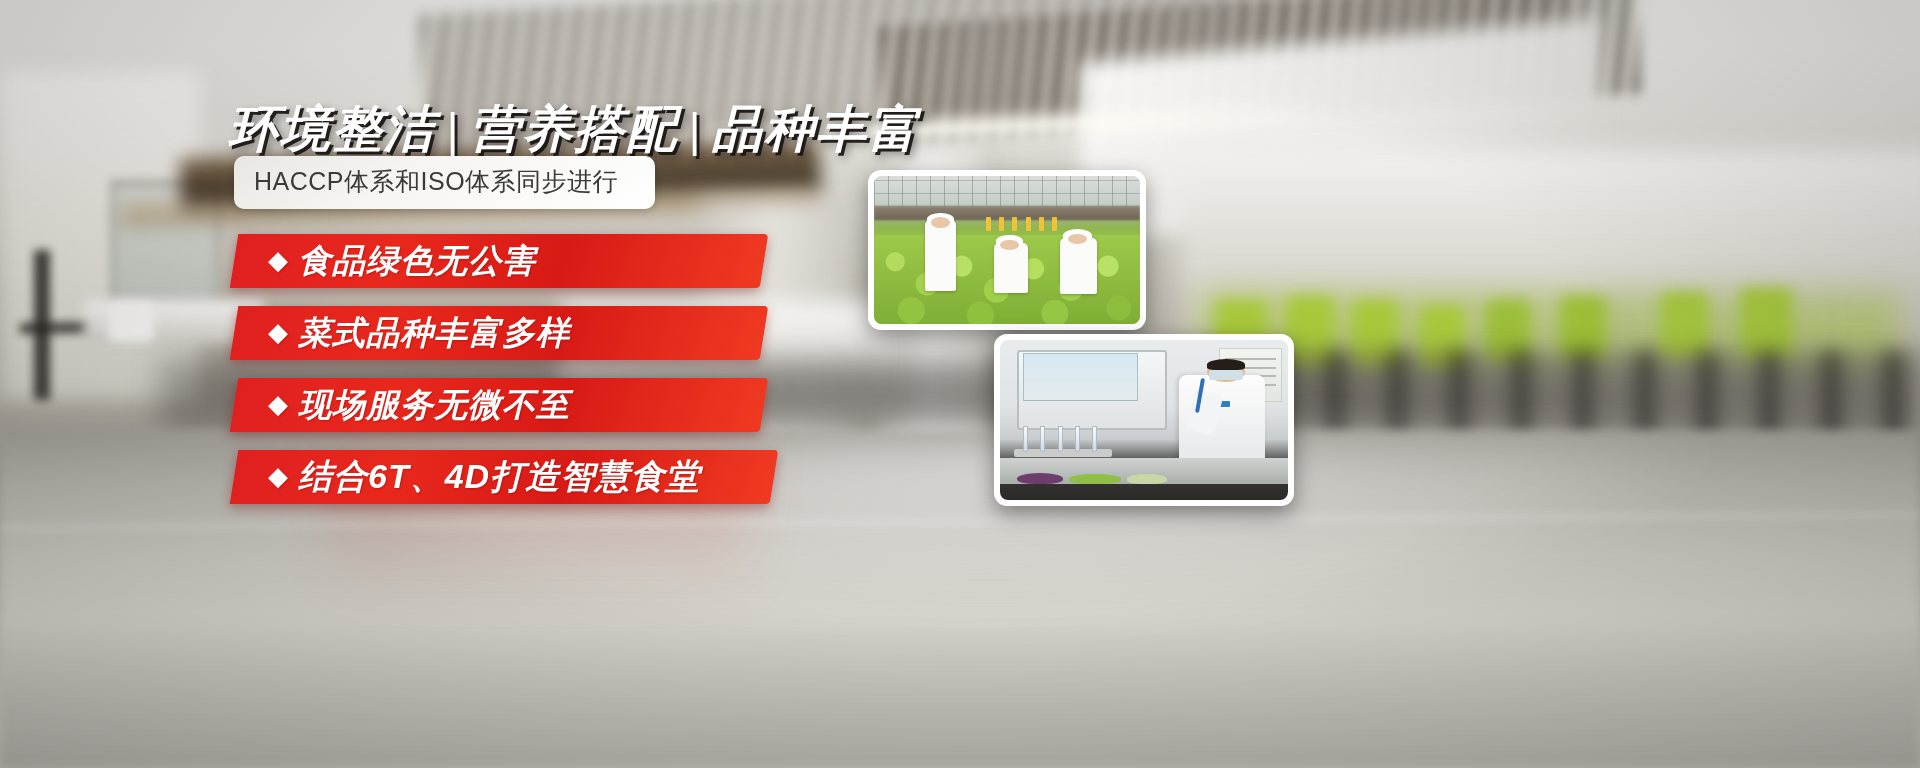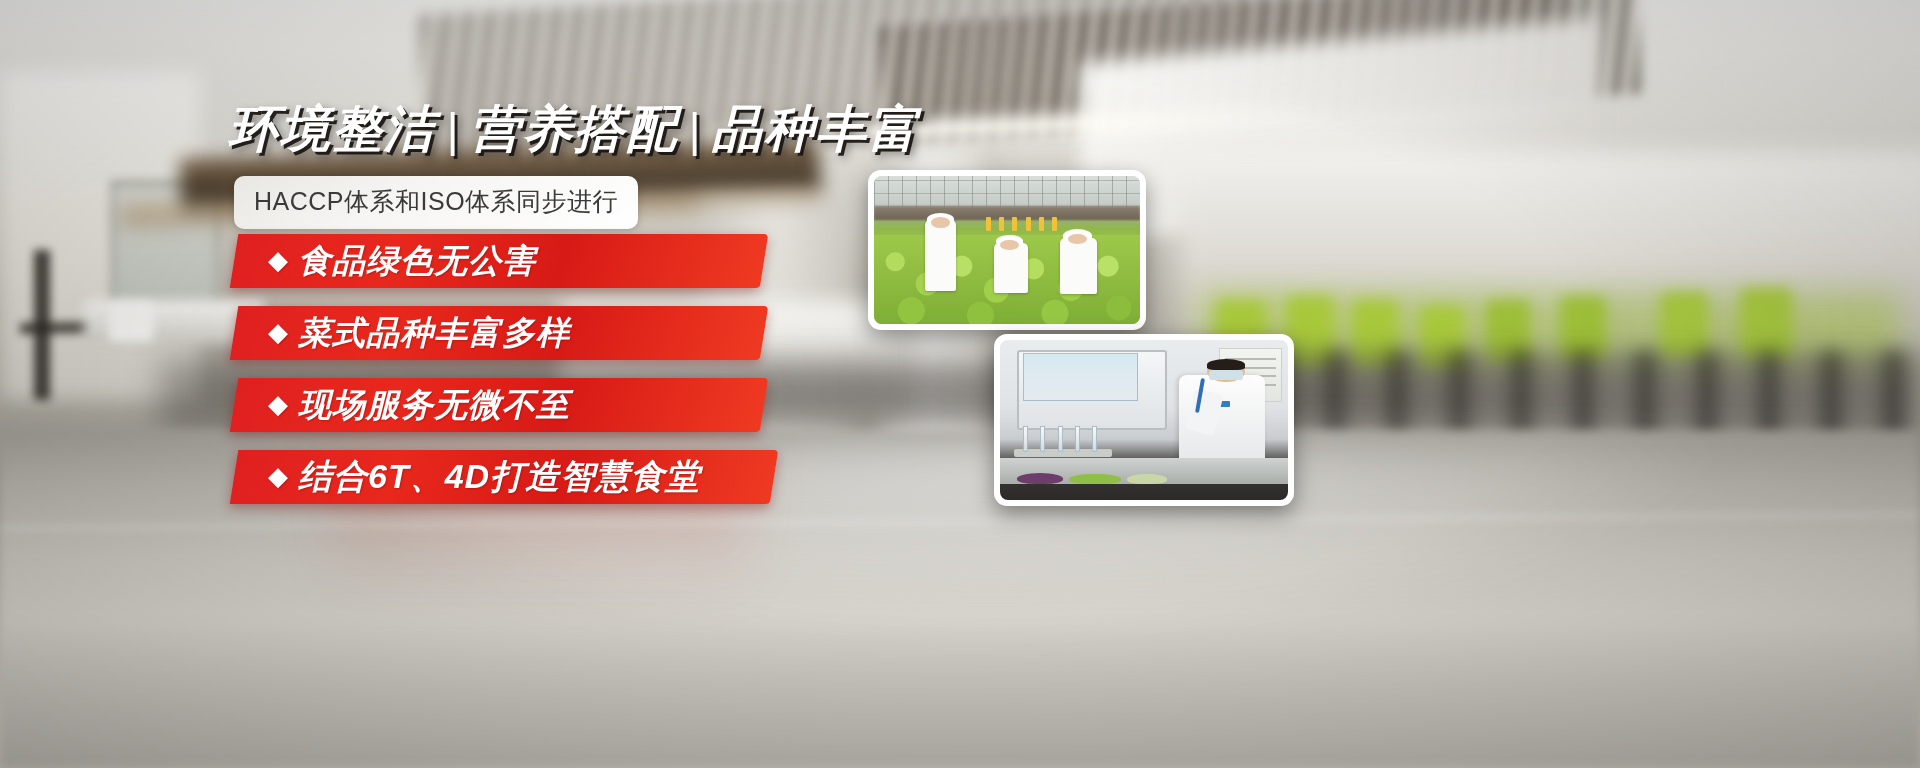--- a/index.html
+++ b/index.html
@@ -170,22 +170,22 @@
   .headline {
     position:absolute; left:228px; top:96px;
     font-size:50px; font-weight:bold; font-style:italic;
     color:#ffffff; letter-spacing:2px; white-space:nowrap;
     text-shadow: 3px 3px 0 rgba(25,20,16,.92),
                  5px 5px 10px rgba(0,0,0,.45);
   }
   .headline .sep { font-weight:normal; padding:0 10px; font-size:46px; }
 
   .pill {
-    position:absolute; left:234px; top:176px;
-    padding:9px 20px 11px 20px;
+    position:absolute; left:234px; top:156px;
+    padding:9px 37px 11px 20px;
     background:linear-gradient(150deg,#e8e7e3 0%,#f6f5f3 40%,#ffffff 100%);
     border-radius:10px;
     font-size:25px; color:#3a3a3a; letter-spacing:.5px; white-space:nowrap;
     box-shadow:0 2px 8px rgba(0,0,0,.18);
   }
 
   .bars { position:absolute; left:0; top:0; }
   .bar {
     position:absolute;
     height:54px;

